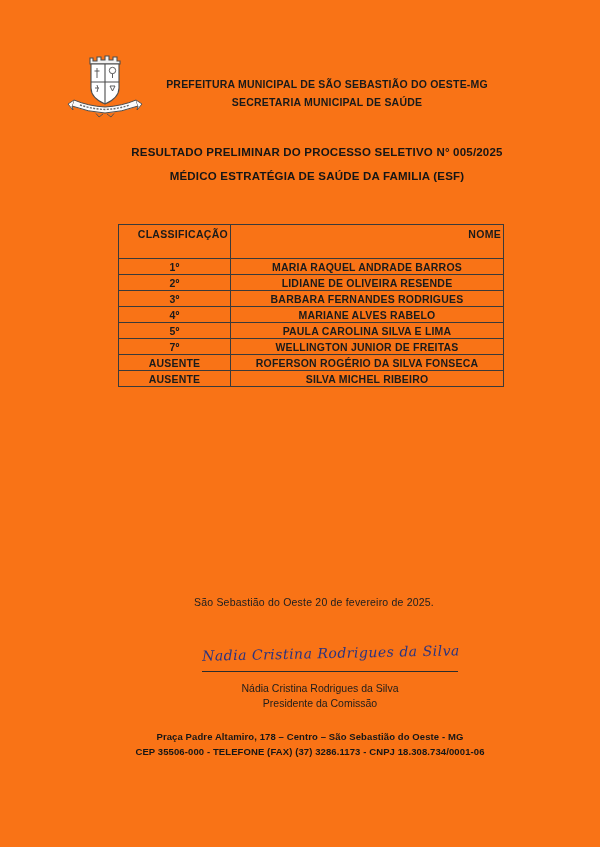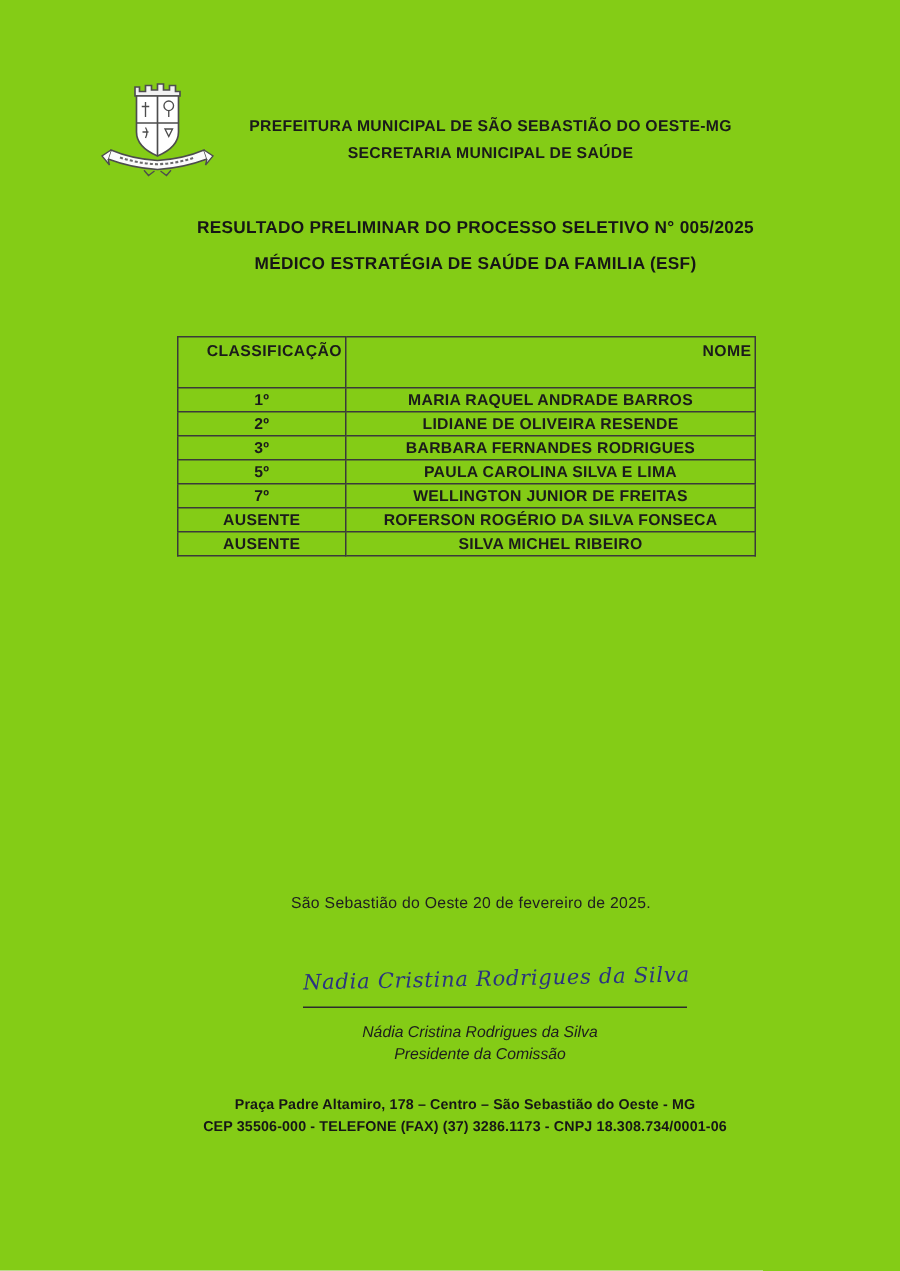--- a/index.html
+++ b/index.html
@@ -1,20 +1,20 @@
 <!DOCTYPE html>
 <html lang="pt"><head>
 <meta charset="utf-8">
 <style>
   html,body{margin:0;padding:0;background:#e8e8e8;}
   .page{
     position:relative;
     width:600px;height:847px;
     margin:0 auto;
-    background:#84cc16;
+    background:#f97316;
     overflow:hidden;
     font-family:"Liberation Sans","DejaVu Sans",sans-serif;
     color:#1c1c1c;
     -webkit-font-smoothing:antialiased;
   }
   
   .logo{position:absolute;left:66px;top:52px;width:78px;height:66px;}
   .header-text{
     position:absolute;top:75px;left:110px;width:434px;
     text-align:center;font-weight:bold;font-size:10.5px;line-height:18px;
@@ -51,21 +51,21 @@
   .sig-hand{
     position:absolute;top:645px;left:202px;width:256px;
     text-align:center;
     font-family:"DejaVu Serif","Liberation Serif",serif;
     font-style:italic;font-size:14px;color:#2b3480;
     transform:rotate(-1.2deg);letter-spacing:.5px;white-space:nowrap;
   }
   .sig-line{position:absolute;top:671px;left:202px;width:256px;border-bottom:1.2px solid #2c2c2c;}
   .sig-typed{
     position:absolute;top:681px;left:40px;width:560px;
-    text-align:center;font-size:10.5px;line-height:14.5px;color:#1d1d1d;font-style:italic;
+    text-align:center;font-size:10.5px;line-height:14.5px;color:#1d1d1d;
   }
   
   .footer{
     position:absolute;top:729px;left:10px;width:600px;
     text-align:center;font-weight:bold;font-size:9.5px;line-height:15px;
     color:#161616;letter-spacing:.1px;
   }
 </style>
 </head>
 <body>
@@ -127,20 +127,24 @@
         </tr>
         <tr>
           <td>2º</td>
           <td>LIDIANE DE OLIVEIRA RESENDE</td>
         </tr>
         <tr>
           <td>3º</td>
           <td>BARBARA FERNANDES RODRIGUES</td>
         </tr>
         <tr>
+          <td>4º</td>
+          <td>MARIANE ALVES RABELO</td>
+        </tr>
+        <tr>
           <td>5º</td>
           <td>PAULA CAROLINA SILVA E LIMA</td>
         </tr>
         <tr>
           <td>7º</td>
           <td>WELLINGTON JUNIOR DE FREITAS</td>
         </tr>
         <tr>
           <td>AUSENTE</td>
           <td>ROFERSON ROGÉRIO DA SILVA FONSECA</td>

